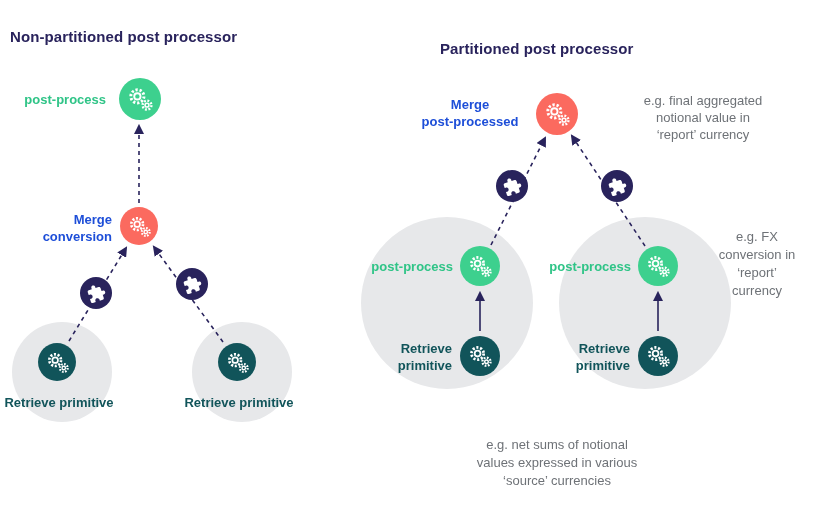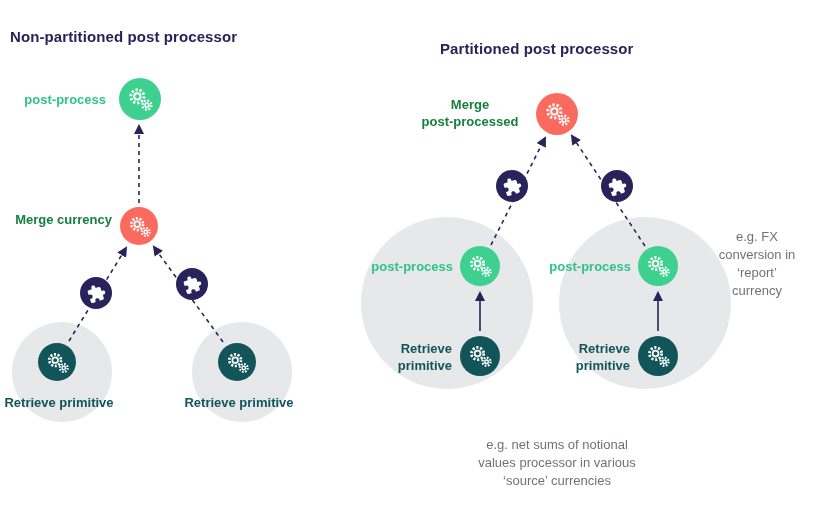--- a/index.html
+++ b/index.html
@@ -17,21 +17,21 @@
   }
   .node.green{background:#3dd08e;}
   .node.coral{background:#fb6a5f;}
   .node.teal{background:#11545a;}
   .node.purple{background:#29235c;}
   .bg-circle{position:absolute;border-radius:50%;background:#e7e8ea;z-index:0;}
   .label{
     position:absolute;font-size:13px;font-weight:700;white-space:pre-line;z-index:4;line-height:17px;
   }
   .label.green{color:#2fc487;}
-  .label.coral{color:#15803d;}
+  .label.coral{color:#1d4ed8;}
   .label.teal{color:#11545a;}
   .note{
     position:absolute;font-size:13px;color:#6e7277;line-height:17px;white-space:pre-line;z-index:4;
   }
   .arrows{position:absolute;left:0;top:0;z-index:2;}
   .gears{display:block;}
   .puzzle{display:block;}
   .ta-r{text-align:right;}
   .ta-c{text-align:center;}
 </style>
@@ -80,21 +80,21 @@
   <div class="node coral" style="left:120px;top:207px;width:38px;height:38px;">
     <svg class="gears" width="25" height="25" viewBox="0 0 32 32">
       <g fill="none" stroke="#ffffff">
         <circle cx="13" cy="13" r="7.5" stroke-width="3.4" stroke-dasharray="2.6 2.1"></circle>
         <circle cx="13" cy="13" r="3.6" stroke-width="2.2"></circle>
         <circle cx="24" cy="23" r="5" stroke-width="2.8" stroke-dasharray="2.1 1.8"></circle>
         <circle cx="24" cy="23" r="2.2" stroke-width="1.8"></circle>
       </g>
     </svg>
   </div>
-  <div class="label coral ta-r" style="left:2px;top:211px;width:110px;">Merge currency</div>
+  <div class="label coral ta-r" style="left:2px;top:211px;width:110px;">Merge conversion</div>
 
   <div class="node purple" style="left:80px;top:277px;width:32px;height:32px;">
     <svg class="puzzle" width="19" height="19" viewBox="0 0 24 24">
       <path fill="#ffffff" transform="rotate(-18 12 12)" d="M20.5 11H19V7c0-1.1-.9-2-2-2h-4V3.5C13 2.12 11.88 1 10.5 1S8 2.12 8 3.5V5H4c-1.1 0-1.99.9-1.99 2v3.8H3.5c1.49 0 2.7 1.21 2.7 2.7s-1.21 2.7-2.7 2.7H2V20c0 1.1.9 2 2 2h3.8v-1.5c0-1.49 1.21-2.7 2.7-2.7 1.49 0 2.7 1.21 2.7 2.7V22H17c1.1 0 2-.9 2-2v-4h1.5c1.38 0 2.5-1.12 2.5-2.5S21.88 11 20.5 11z"></path>
     </svg>
   </div>
   <div class="node purple" style="left:176px;top:268px;width:32px;height:32px;">
     <svg class="puzzle" width="19" height="19" viewBox="0 0 24 24">
       <path fill="#ffffff" transform="rotate(-18 12 12)" d="M20.5 11H19V7c0-1.1-.9-2-2-2h-4V3.5C13 2.12 11.88 1 10.5 1S8 2.12 8 3.5V5H4c-1.1 0-1.99.9-1.99 2v3.8H3.5c1.49 0 2.7 1.21 2.7 2.7s-1.21 2.7-2.7 2.7H2V20c0 1.1.9 2 2 2h3.8v-1.5c0-1.49 1.21-2.7 2.7-2.7 1.49 0 2.7 1.21 2.7 2.7V22H17c1.1 0 2-.9 2-2v-4h1.5c1.38 0 2.5-1.12 2.5-2.5S21.88 11 20.5 11z"></path>
     </svg>
@@ -130,20 +130,23 @@
       <g fill="none" stroke="#ffffff">
         <circle cx="13" cy="13" r="7.5" stroke-width="3.4" stroke-dasharray="2.6 2.1"></circle>
         <circle cx="13" cy="13" r="3.6" stroke-width="2.2"></circle>
         <circle cx="24" cy="23" r="5" stroke-width="2.8" stroke-dasharray="2.1 1.8"></circle>
         <circle cx="24" cy="23" r="2.2" stroke-width="1.8"></circle>
       </g>
     </svg>
   </div>
   <div class="label coral ta-c" style="left:408px;top:96px;width:124px;">Merge
 post-processed</div>
+  <div class="note ta-c" style="left:618px;top:92px;width:170px;">e.g. final aggregated
+notional value in
+‘report’ currency</div>
 
   <div class="node purple" style="left:496px;top:170px;width:32px;height:32px;">
     <svg class="puzzle" width="19" height="19" viewBox="0 0 24 24">
       <path fill="#ffffff" transform="rotate(-18 12 12)" d="M20.5 11H19V7c0-1.1-.9-2-2-2h-4V3.5C13 2.12 11.88 1 10.5 1S8 2.12 8 3.5V5H4c-1.1 0-1.99.9-1.99 2v3.8H3.5c1.49 0 2.7 1.21 2.7 2.7s-1.21 2.7-2.7 2.7H2V20c0 1.1.9 2 2 2h3.8v-1.5c0-1.49 1.21-2.7 2.7-2.7 1.49 0 2.7 1.21 2.7 2.7V22H17c1.1 0 2-.9 2-2v-4h1.5c1.38 0 2.5-1.12 2.5-2.5S21.88 11 20.5 11z"></path>
     </svg>
   </div>
   <div class="node purple" style="left:601px;top:170px;width:32px;height:32px;">
     <svg class="puzzle" width="19" height="19" viewBox="0 0 24 24">
       <path fill="#ffffff" transform="rotate(-18 12 12)" d="M20.5 11H19V7c0-1.1-.9-2-2-2h-4V3.5C13 2.12 11.88 1 10.5 1S8 2.12 8 3.5V5H4c-1.1 0-1.99.9-1.99 2v3.8H3.5c1.49 0 2.7 1.21 2.7 2.7s-1.21 2.7-2.7 2.7H2V20c0 1.1.9 2 2 2h3.8v-1.5c0-1.49 1.21-2.7 2.7-2.7 1.49 0 2.7 1.21 2.7 2.7V22H17c1.1 0 2-.9 2-2v-4h1.5c1.38 0 2.5-1.12 2.5-2.5S21.88 11 20.5 11z"></path>
     </svg>
@@ -197,16 +200,16 @@
     </svg>
   </div>
   <div class="label teal ta-r" style="left:550px;top:340px;width:80px;">Retrieve
 primitive</div>
 
   <div class="note ta-c" style="left:703px;top:228px;width:108px;line-height:18px;">e.g. FX
 conversion in
 ‘report’
 currency</div>
   <div class="note ta-c" style="left:427px;top:436px;width:260px;line-height:18px;">e.g. net sums of notional
-values processor in various
+values expressed in various
 ‘source’ currencies</div>
 
 </div>
 
 </body></html>

